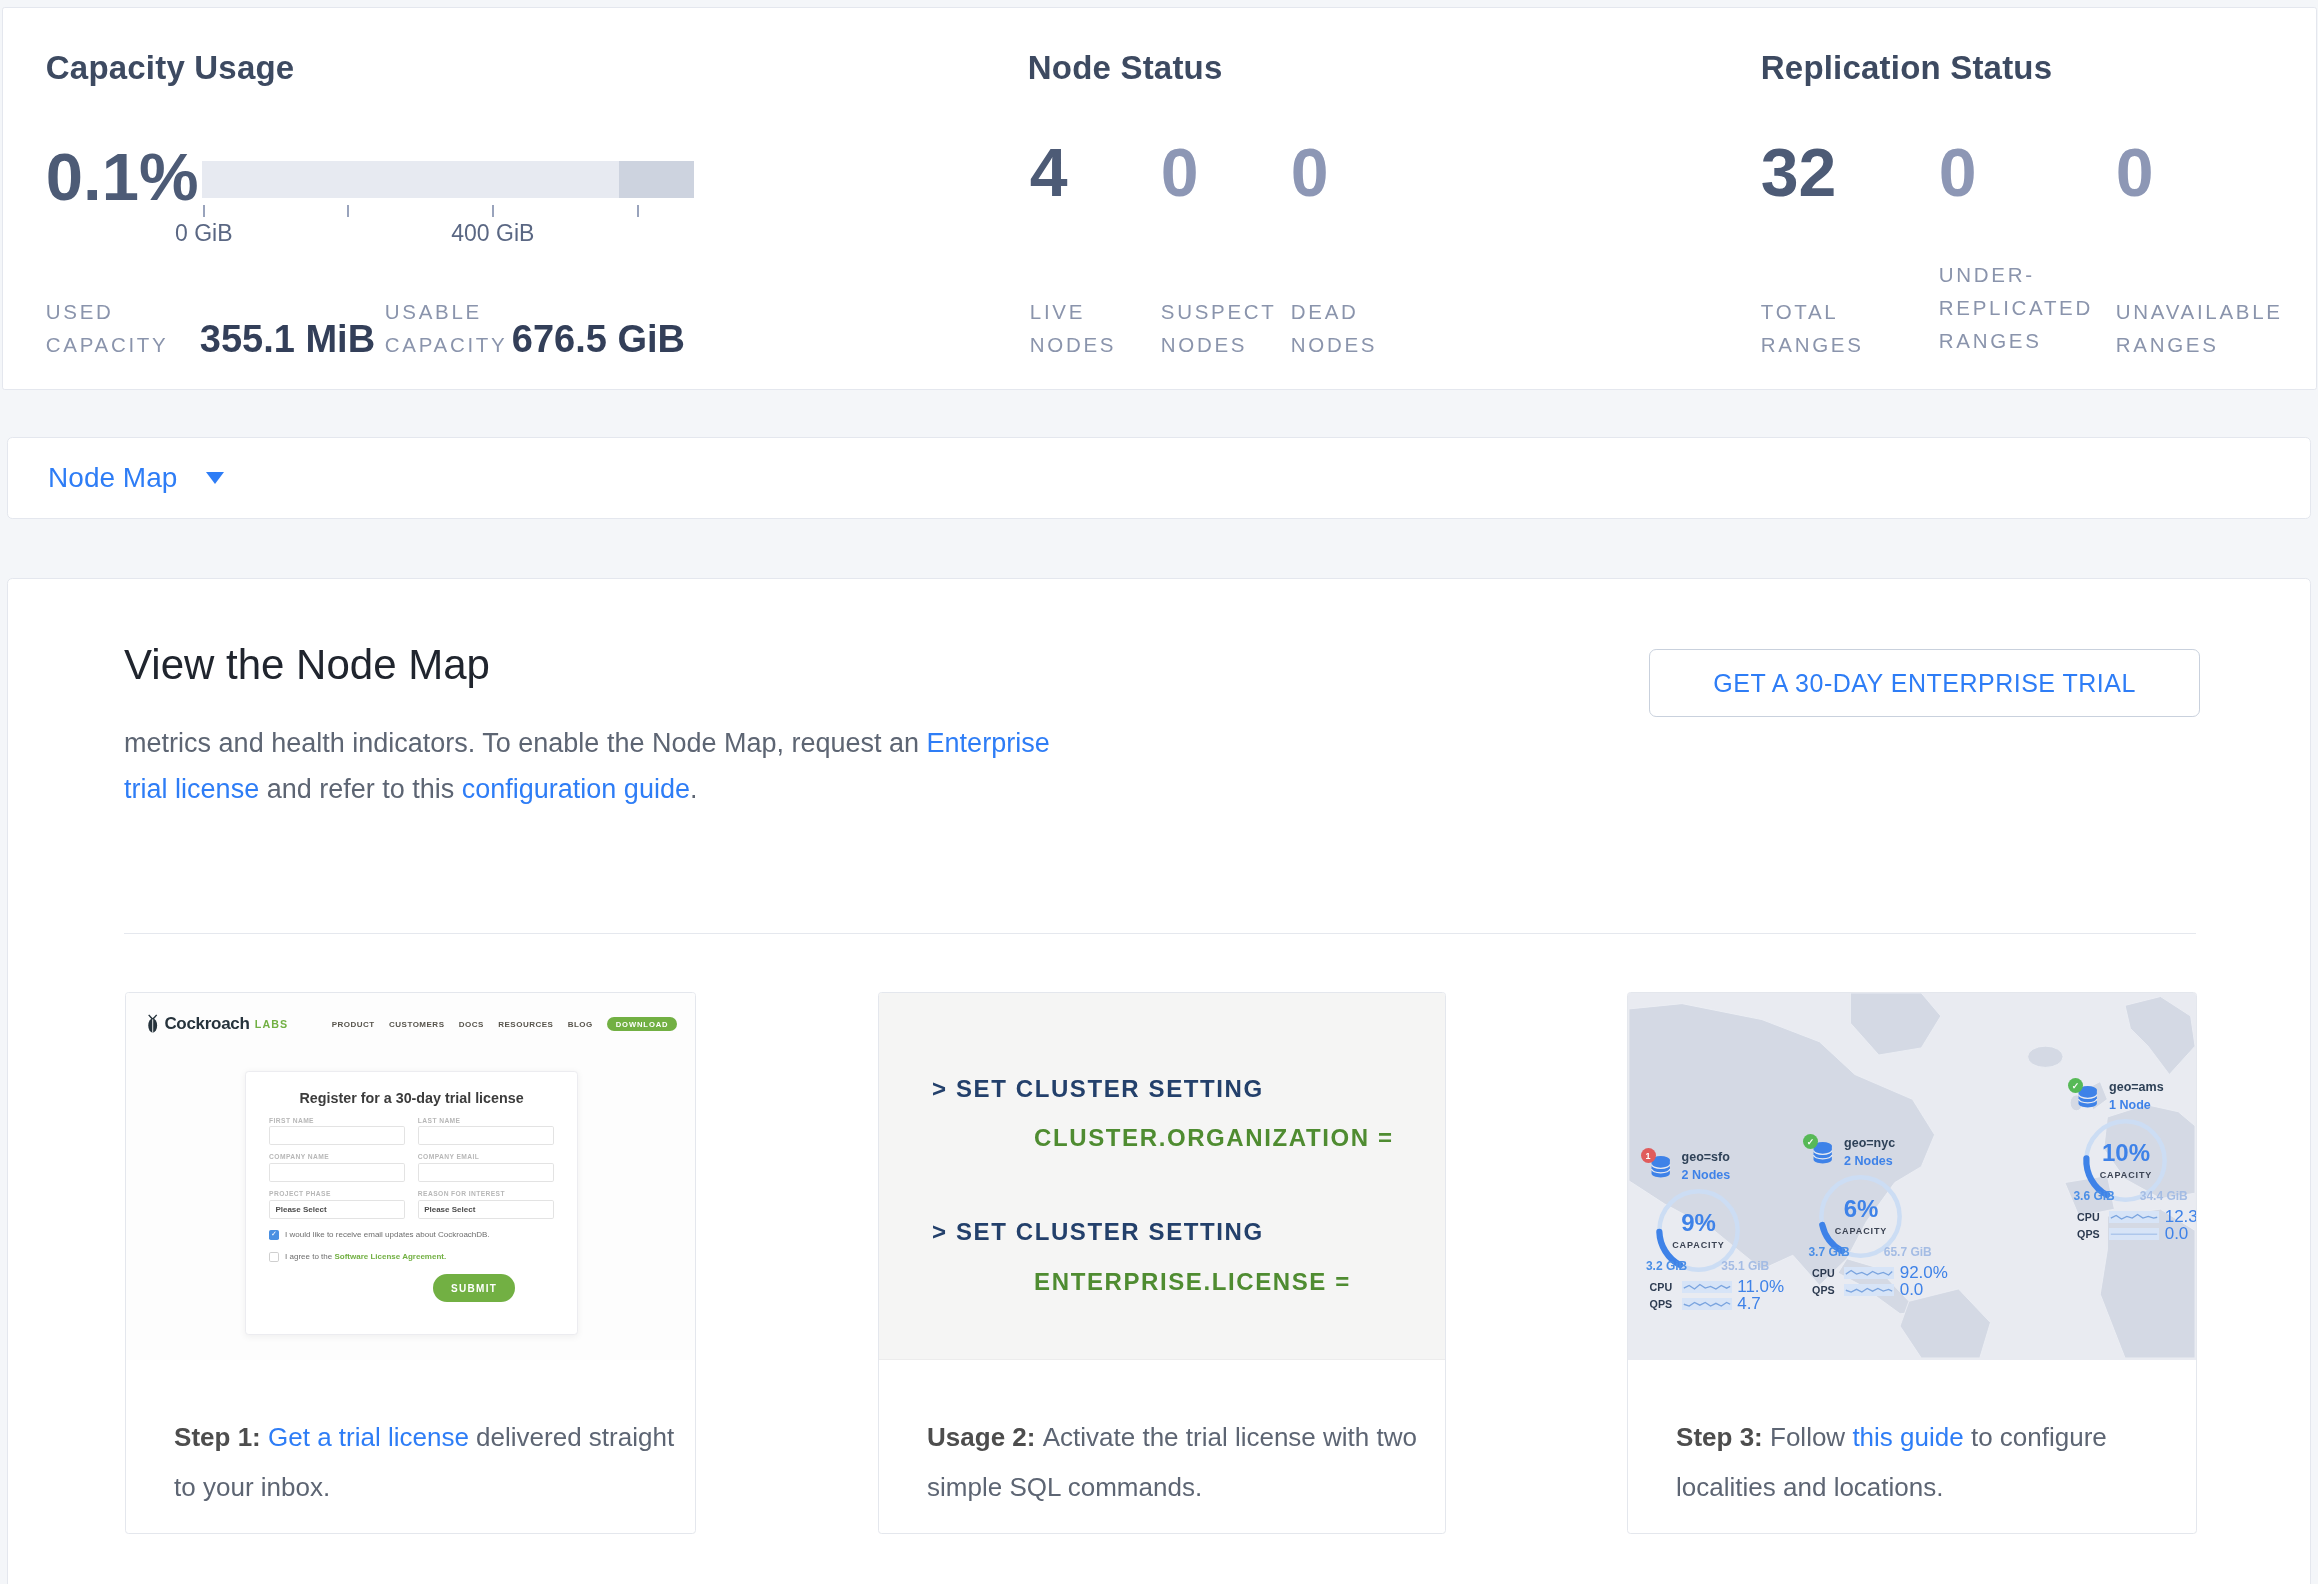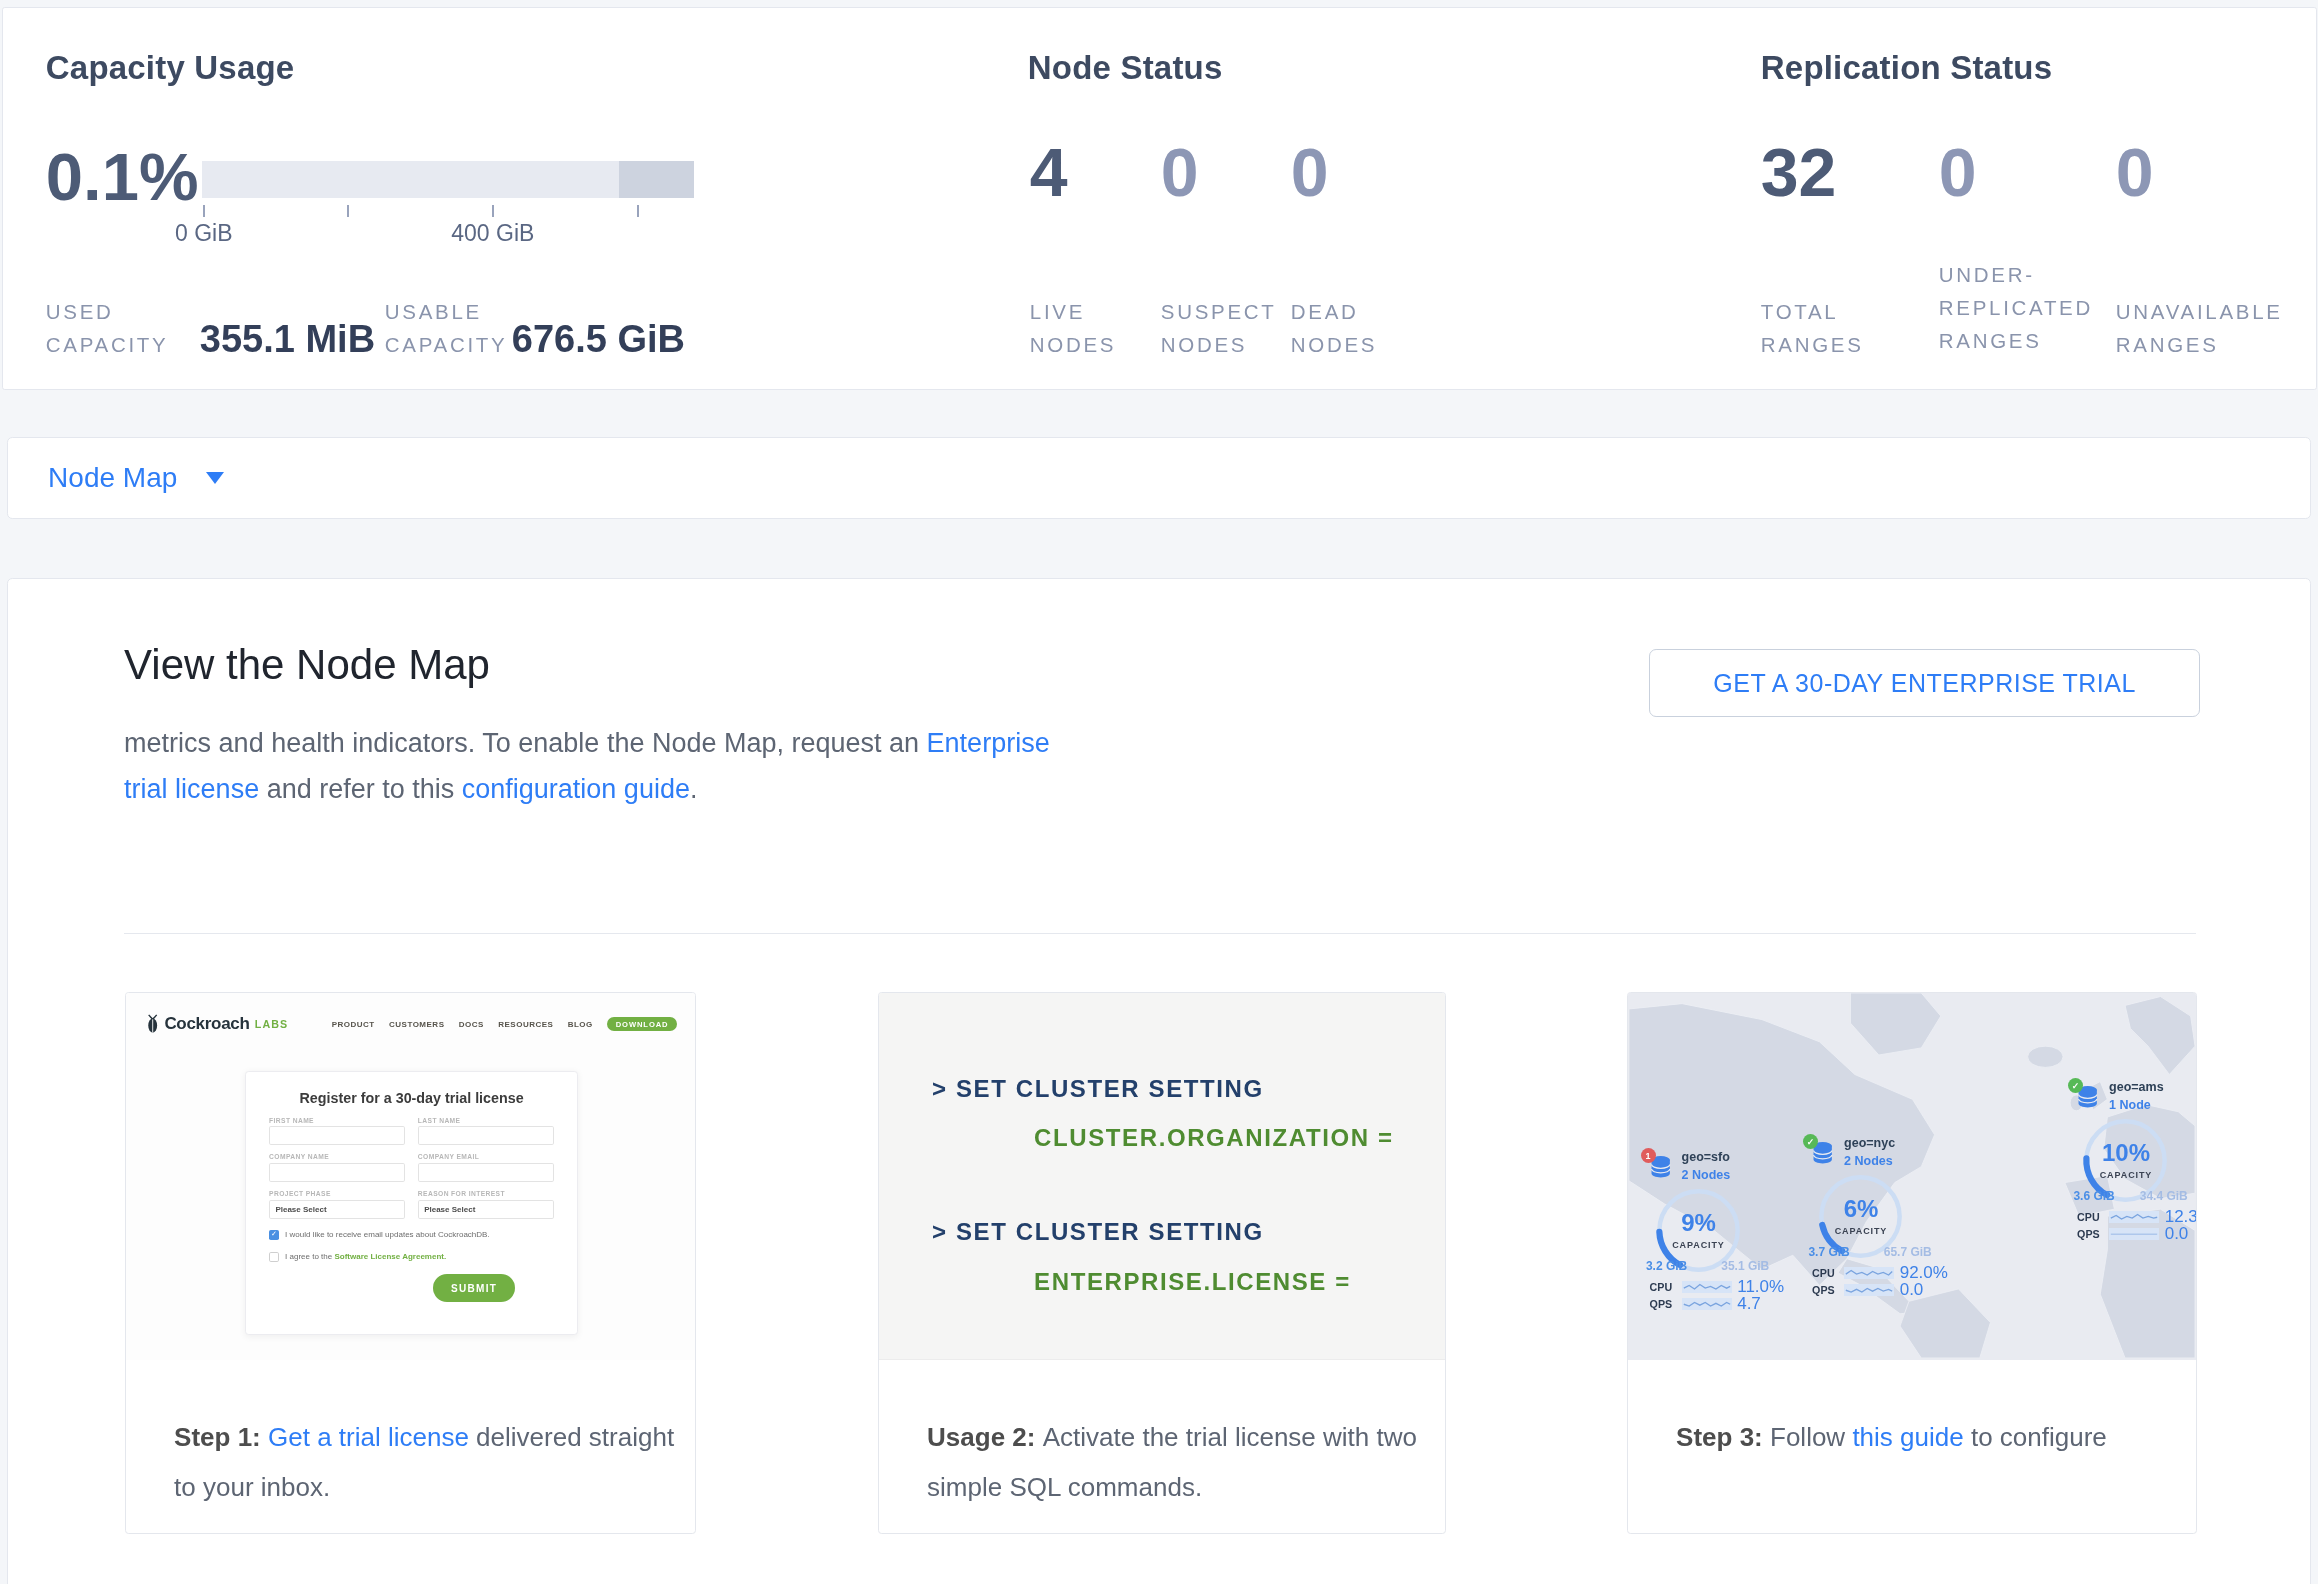--- a/index.html
+++ b/index.html
@@ -387,16 +387,17 @@
           <svg class="spark" width="50" height="11.6" viewBox="0 0 56 13">
               <line x1="2" y1="7" x2="54" y2="7" stroke="#aec7ec" stroke-width="1.5"></line>
             </svg>
           <span class="mn-val">0.0</span>
         </div>
       </div>
     </div>
 
     <div class="card-caption">
       <div><span class="step-bold">Step 3: </span><span>Follow </span><a class="link">this guide</a><span> to configure</span></div>
+      <div><span>localities and locations.</span></div>
     </div>
   </div>
 </div>
 
 
 </body></html>

